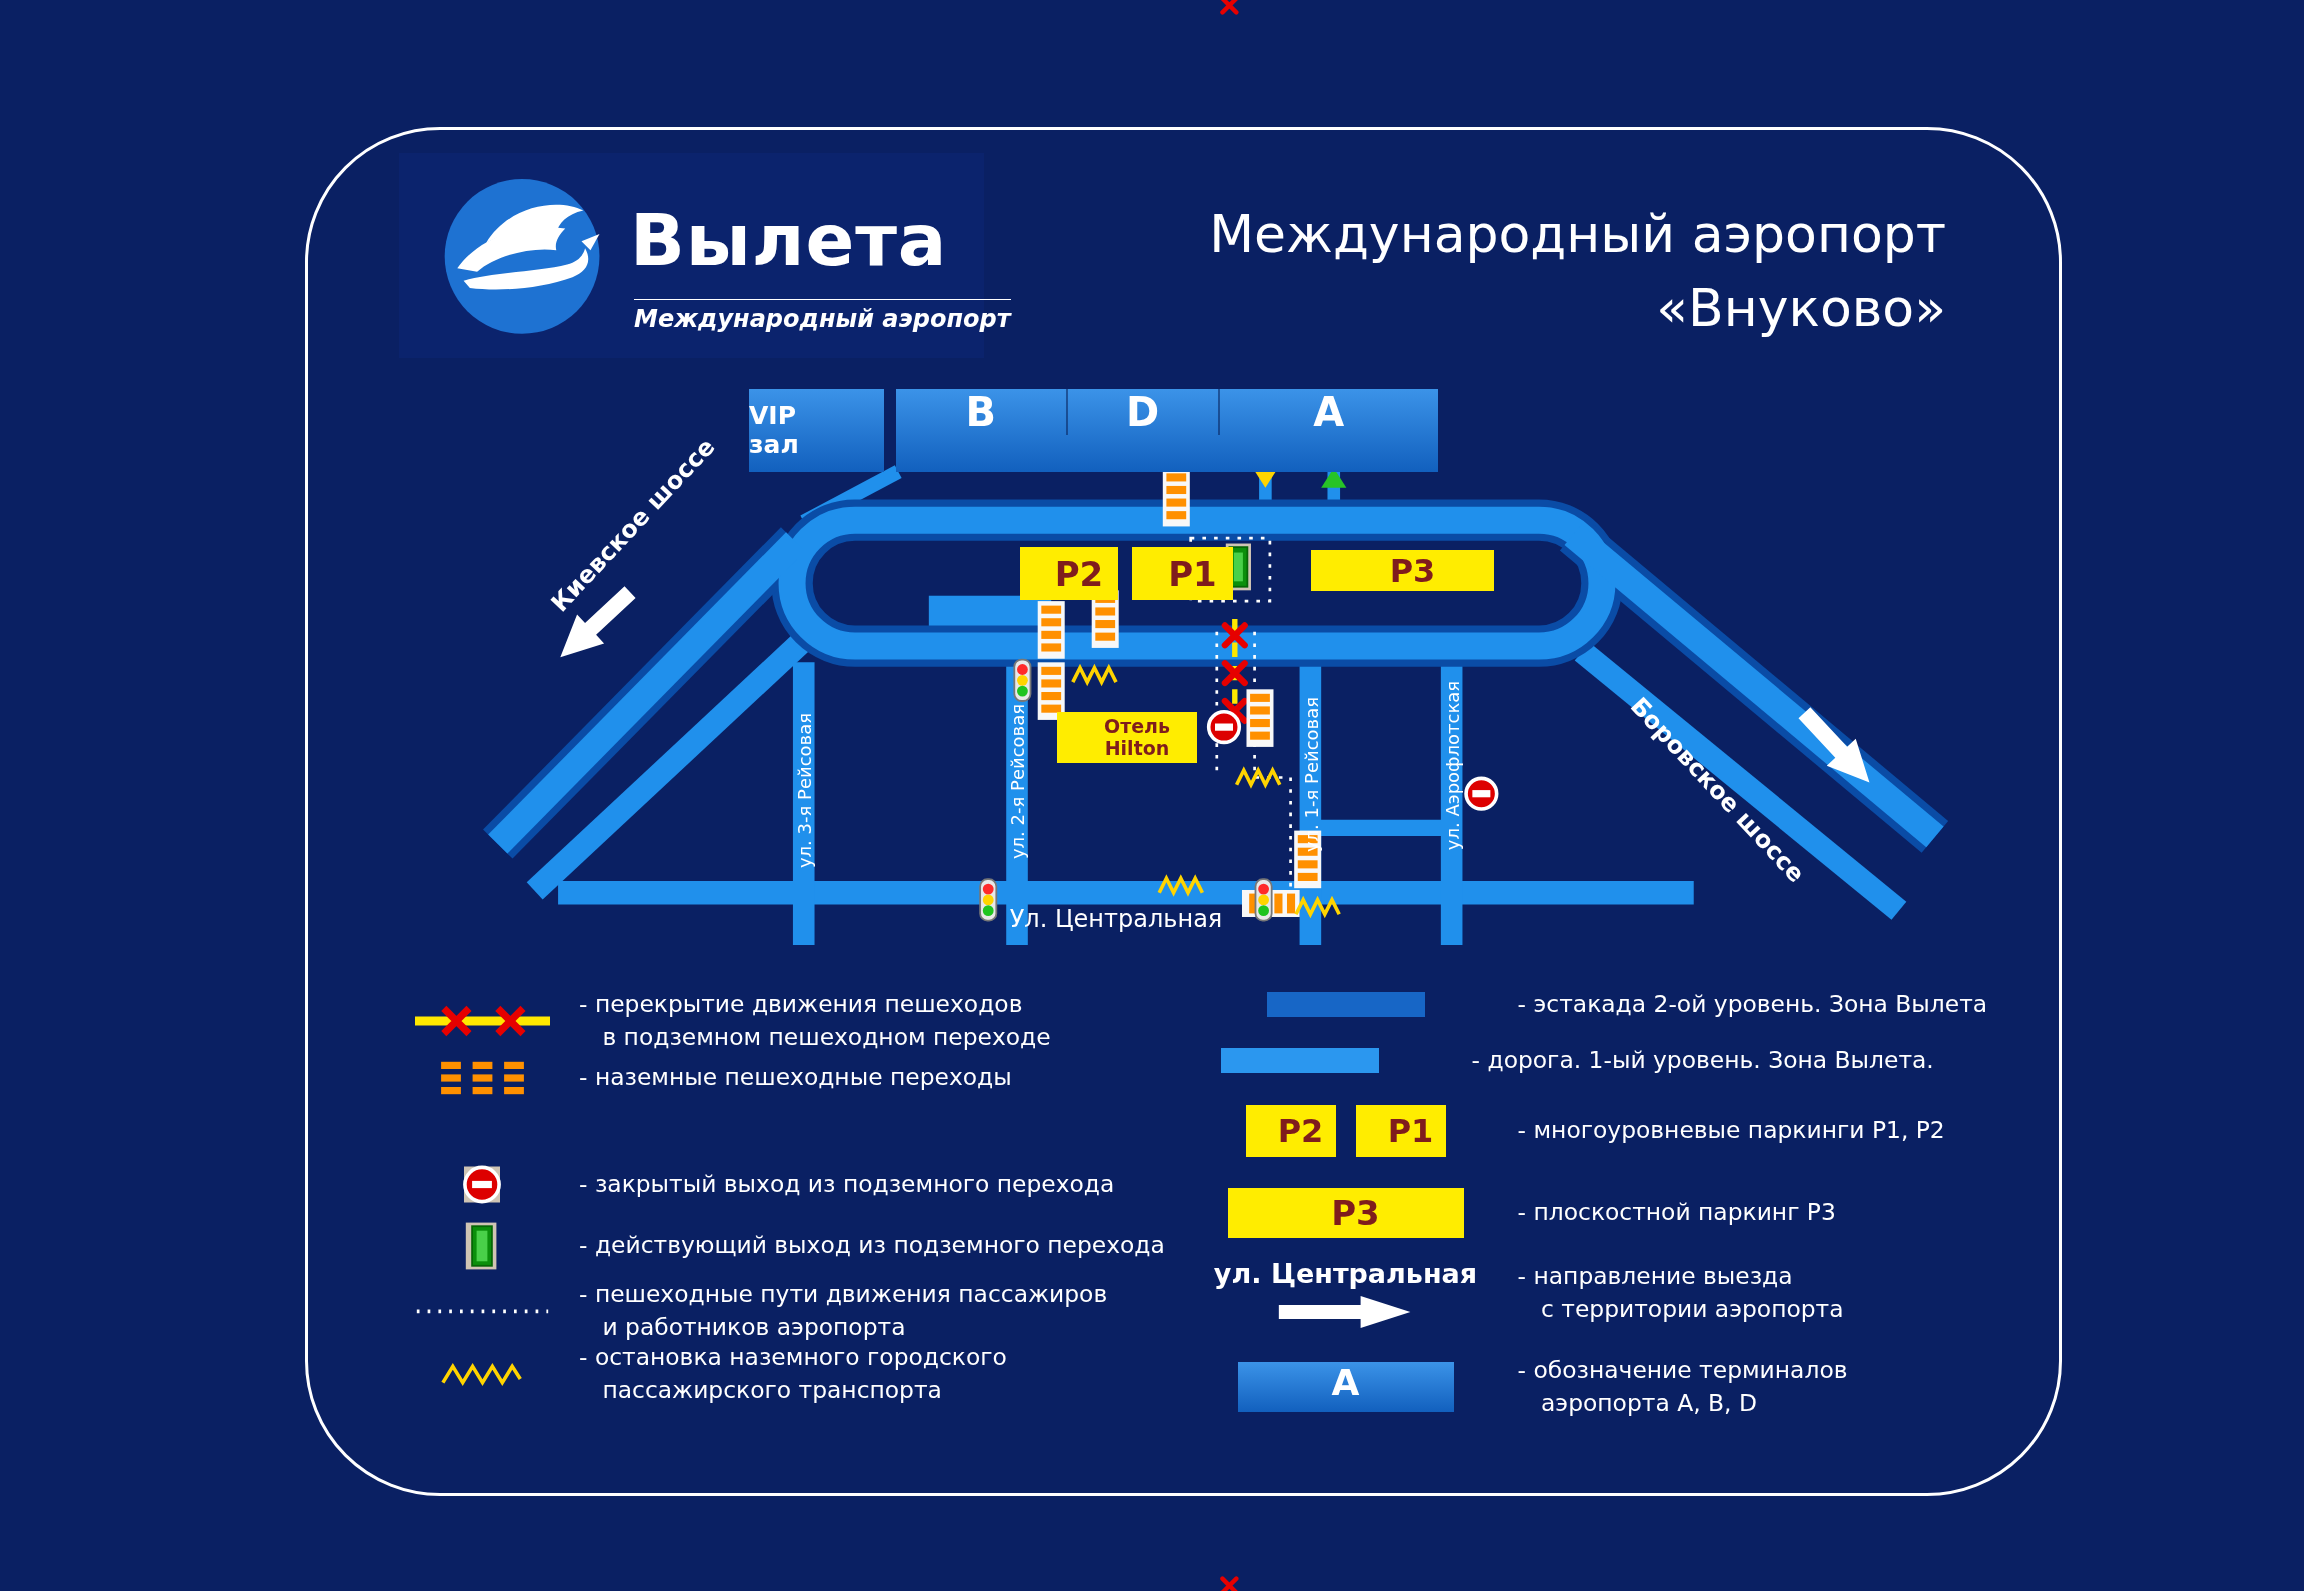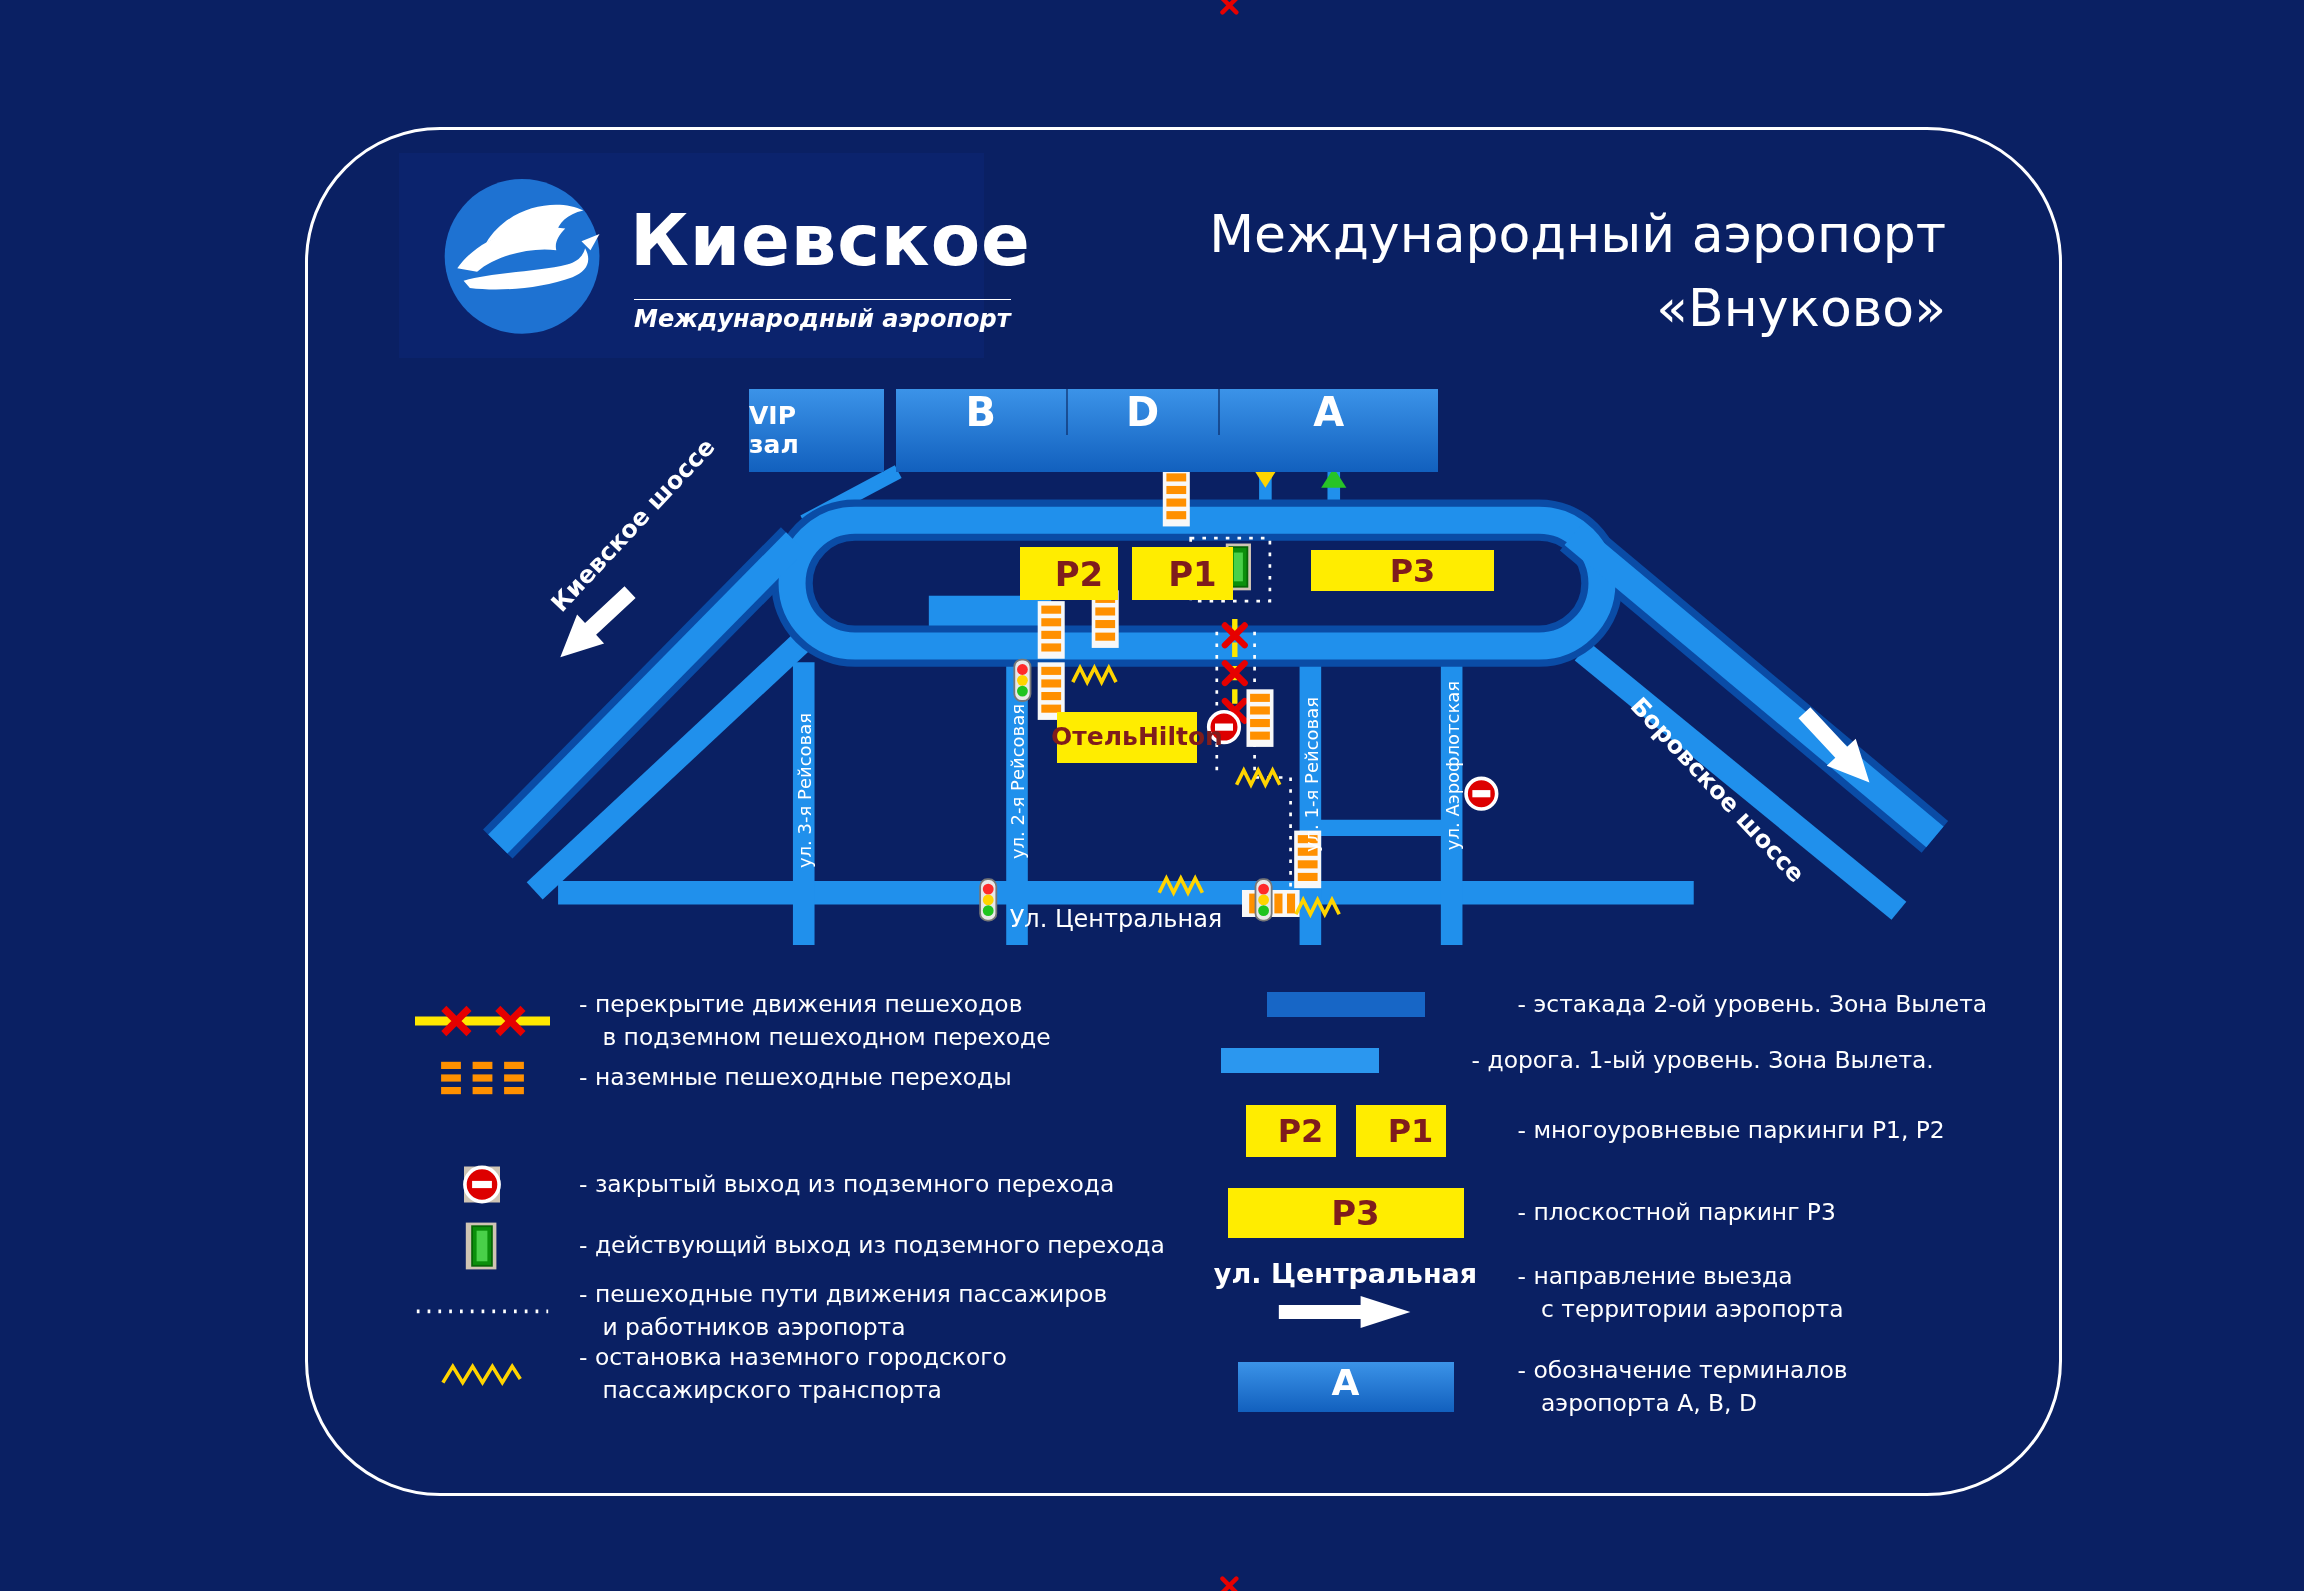--- a/index.html
+++ b/index.html
@@ -19,22 +19,22 @@
   .vip-box{position:absolute;left:749px;top:389px;width:135px;height:83px;flex-direction:column;
            font-weight:bold;font-size:25px;line-height:1.15;text-align:center;}
   .term-bar{position:absolute;left:896px;top:389px;width:542px;height:83px;display:flex;}
   .term-cell{display:flex;align-items:center;justify-content:center;font-size:40px;font-weight:bold;}
   .term-cell.c2,.term-cell.c3{border-left:2.7px solid rgba(8,32,90,0.55);}
   .ybox{background:#FFED00;color:#7f1d1d;font-weight:bold;display:flex;align-items:center;
         justify-content:center;padding-left:20px;}
   .p2box{position:absolute;left:1020px;top:547px;width:78px;height:53px;font-size:34px;}
   .p1box{position:absolute;left:1132px;top:547px;width:81px;height:53px;font-size:34px;}
   .p3box{position:absolute;left:1311px;top:550px;width:163px;height:41px;font-size:32px;}
-  .hotelbox{position:absolute;left:1057px;top:712px;width:120px;height:51px;font-size:25px;
-            line-height:1.15;flex-direction:row;text-align:center;}
+  .hotelbox{position:absolute;left:1057px;top:712px;width:120px;height:51px;font-size:19px;
+            line-height:1.15;flex-direction:column;text-align:center;}
   .vlabel{position:absolute;width:288px;text-align:center;transform:rotate(-90deg);
           font-size:18px;color:#fff;white-space:nowrap;}
   .hwy{position:absolute;font-size:24px;font-weight:bold;text-align:center;white-space:nowrap;}
   .central-label{position:absolute;left:999px;top:905px;width:234px;text-align:center;
                  font-size:24px;}
   .lrow{position:absolute;display:flex;align-items:center;}
   .licon{width:144px;display:flex;justify-content:center;align-items:center;flex:0 0 144px;}
   .ltxt{margin-left:25px;font-size:23.4px;line-height:1.42;}
   .l2{padding-left:23.4px;}
   .rrow{position:absolute;display:flex;align-items:center;gap:20px;}
@@ -170,21 +170,21 @@
     <g transform="translate(1366,6) scale(0.7)">
         <use href="#rx"></use>
       </g>
     <g transform="translate(1366,1762) scale(0.7)">
         <use href="#rx"></use>
       </g>
   </svg>
 
   <div class="frame"></div>
 
-  <div class="logo-name">Киевское</div>
+  <div class="logo-name">Вылета</div>
   <div class="logo-sub">Международный аэропорт</div>
   <div class="title">
     <div>Международный аэропорт</div>
     <div>«Внуково»</div>
   </div>
 
   <div class="vip-box bluebox">
     <div>VIP</div>
     <div>зал</div>
   </div>

